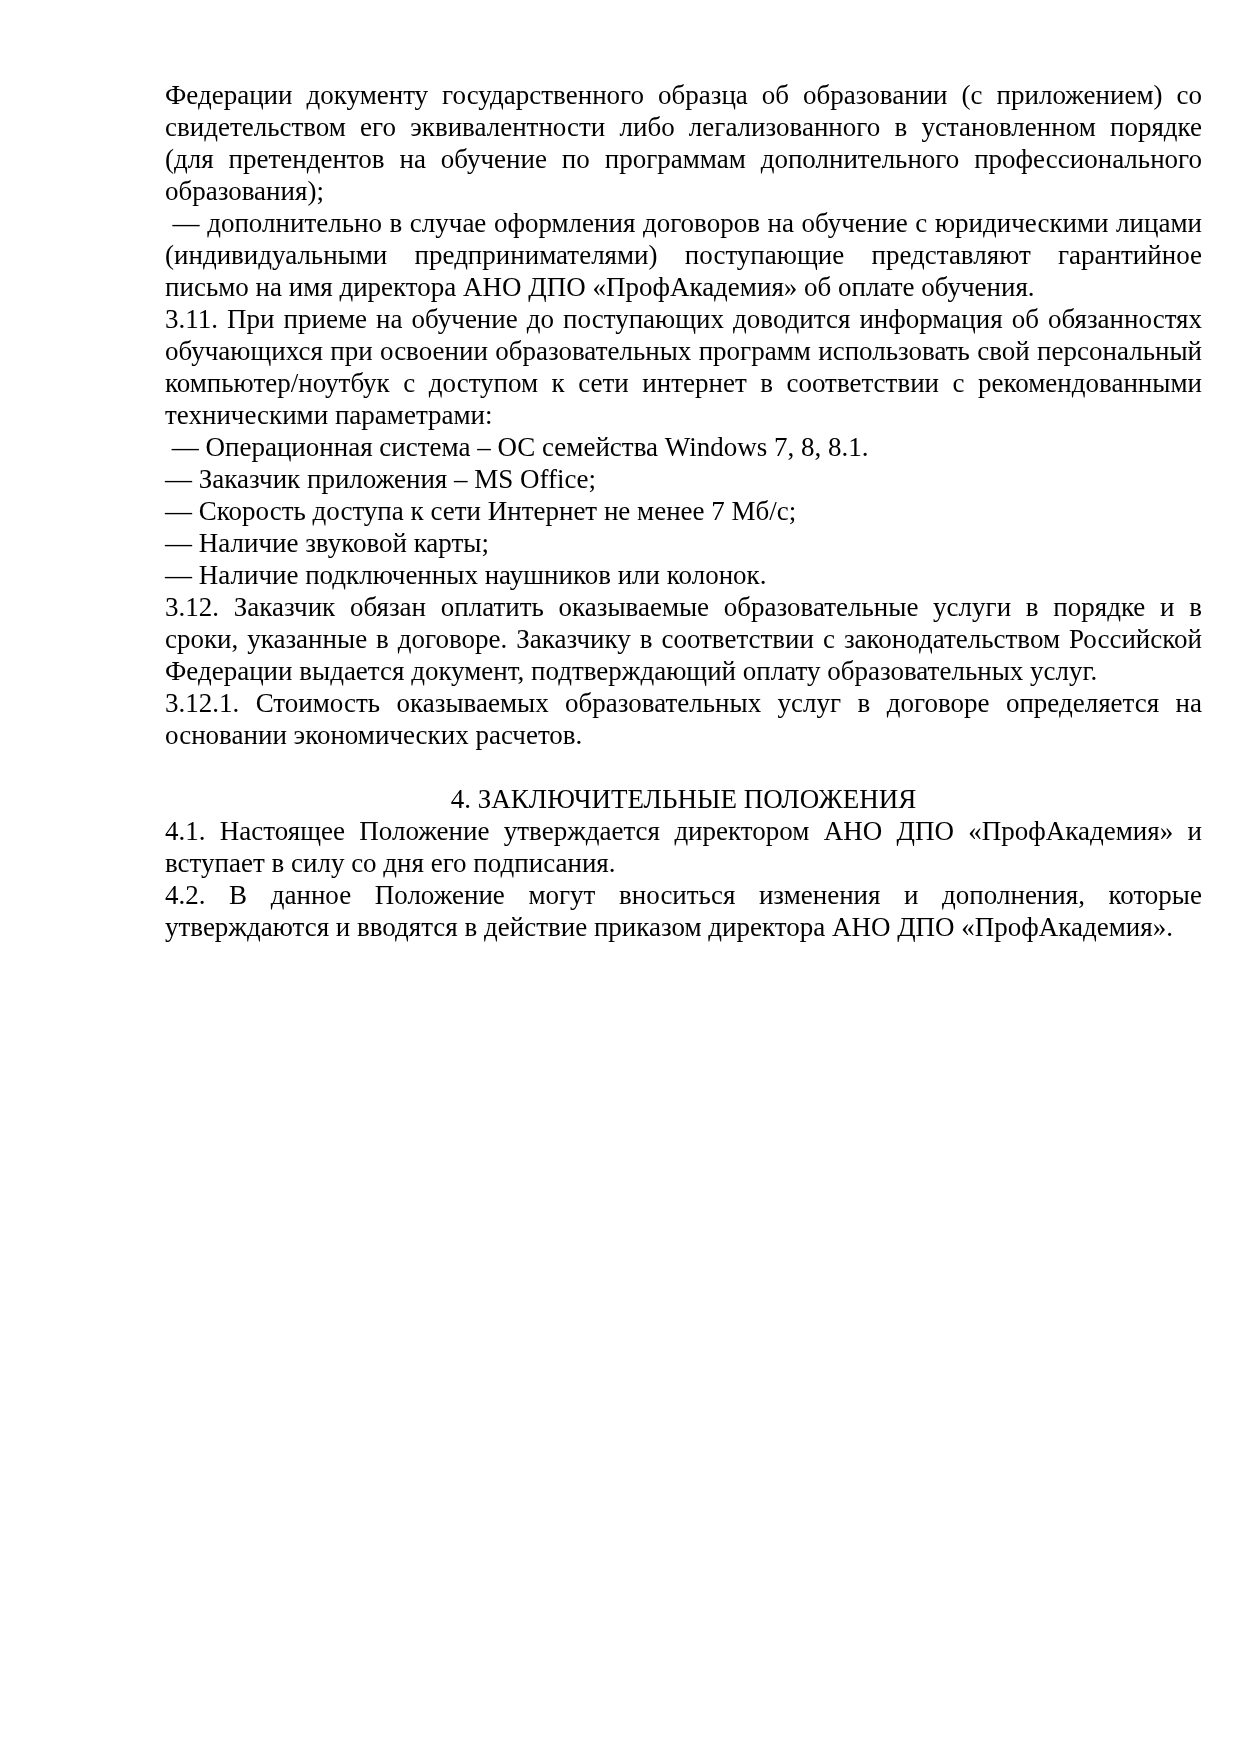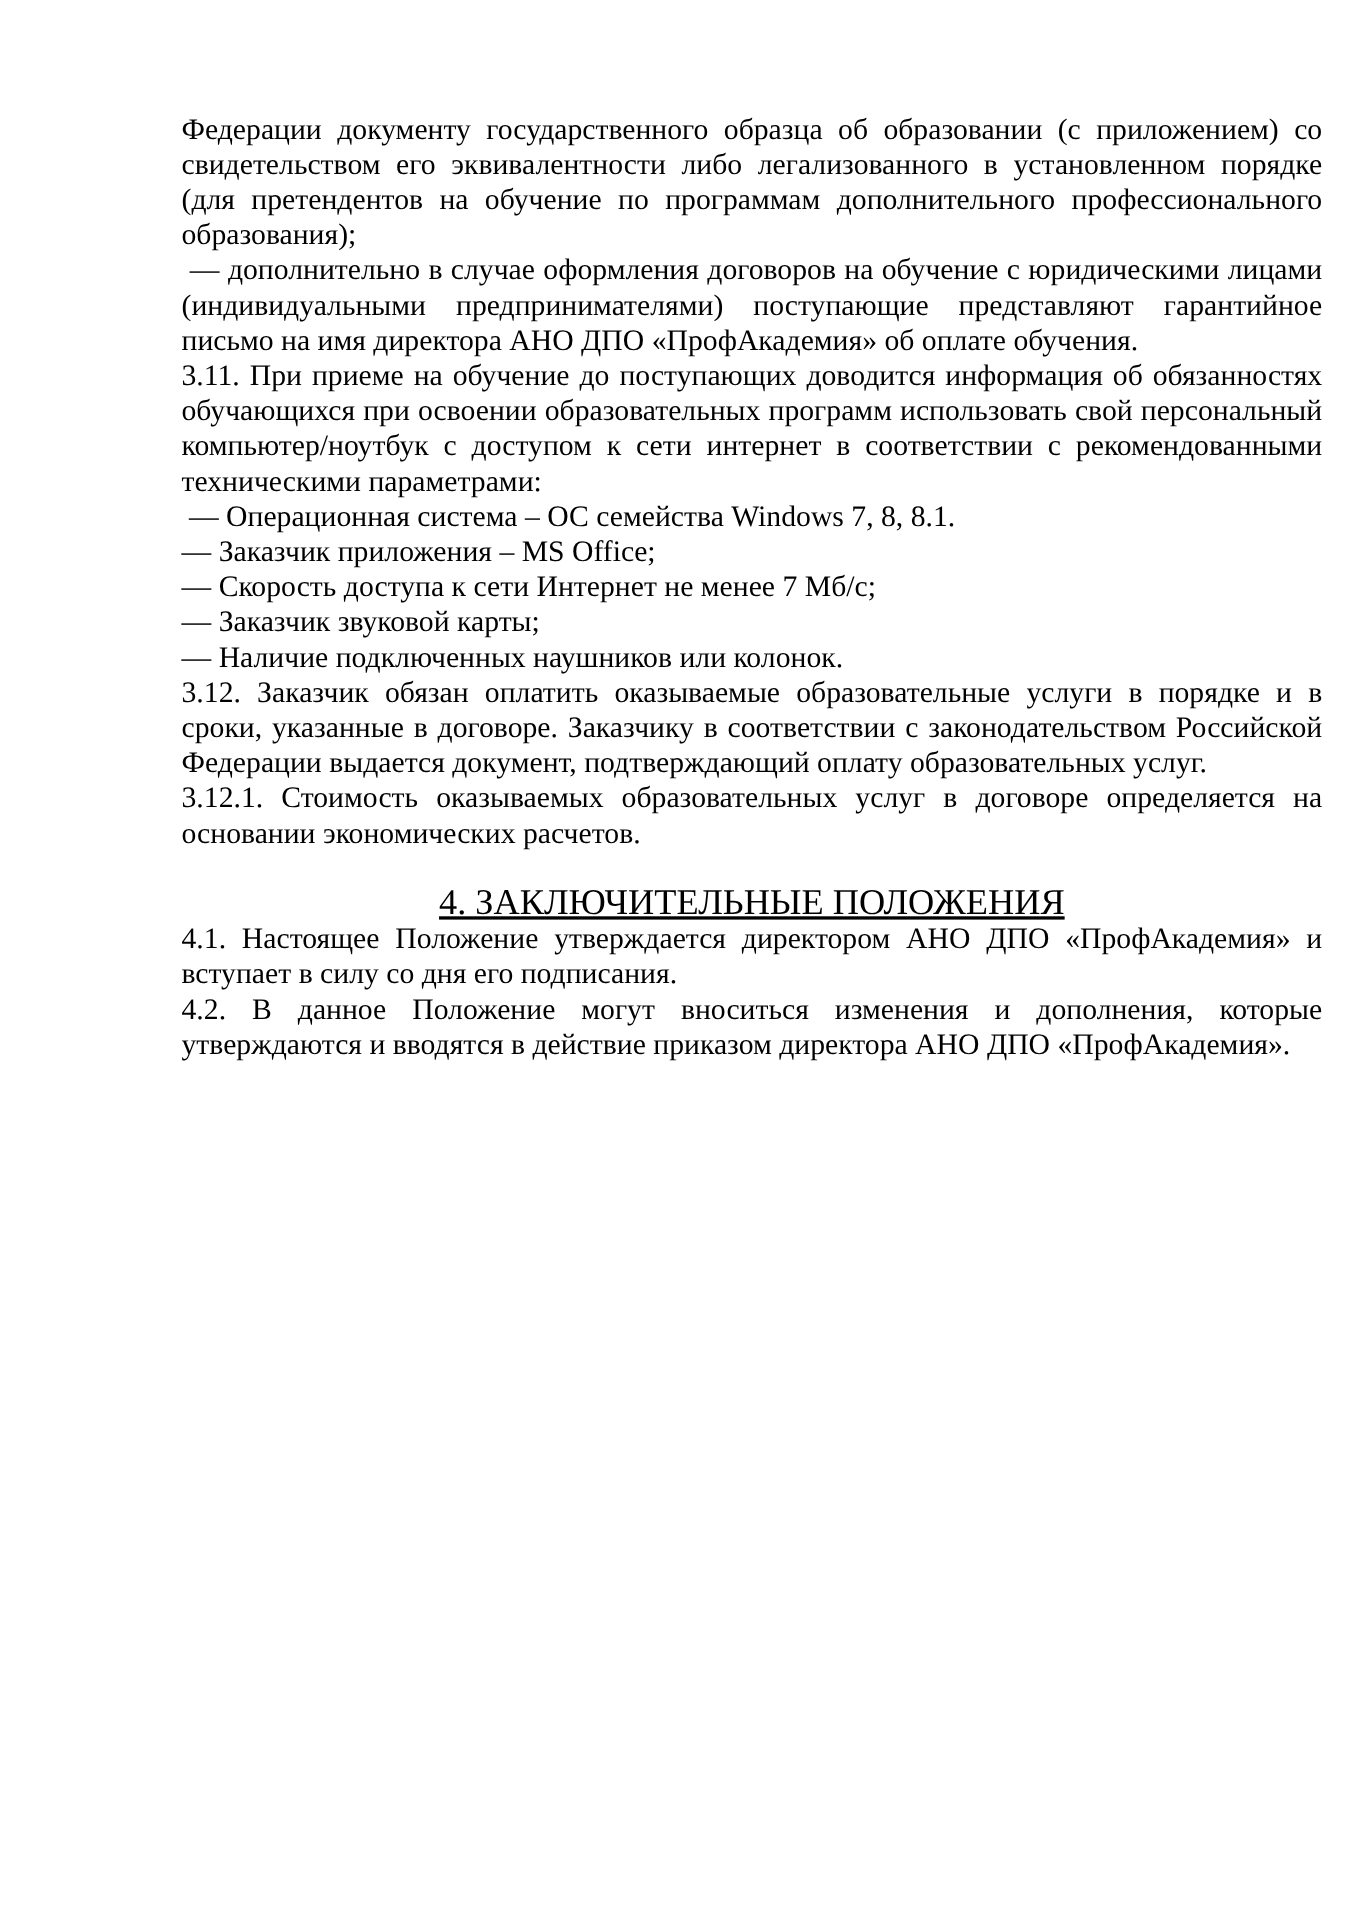--- a/index.html
+++ b/index.html
@@ -4,52 +4,51 @@
 <style>
   html, body {
     margin: 0;
     padding: 0;
     background: #ffffff;
   }
   .page {
     width: 1241px;
     height: 1247px;
     box-sizing: border-box;
-    padding: 101px 39px 0 165px;
+    padding: 79px 39px 0 165px;
     background: #ffffff;
     color: #000000;
     font-family: "Liberation Serif", "DejaVu Serif", serif;
     font-size: 27px;
     line-height: 32px;
     overflow: hidden;
   }
   .para {
     margin: 0;
     text-align: justify;
     white-space: pre-wrap;
   }
   .heading {
     margin: 32px 0 0 0;
     text-align: center;
     font-weight: normal;
-    font-size: 33px;
+    font-size: 27px;
     line-height: 32px;
-    text-decoration: underline;
   }
 </style>
 </head>
 <body>
 
 <div class="page">
   <p class="para">Федерации документу государственного образца об образовании (с приложением) со свидетельством его эквивалентности либо легализованного в установленном порядке (для претендентов на обучение по программам дополнительного профессионального образования);</p>
   <p class="para">&nbsp;— дополнительно в случае оформления договоров на обучение с юридическими лицами (индивидуальными предпринимателями) поступающие представляют гарантийное письмо на имя директора АНО ДПО «ПрофАкадемия» об оплате обучения.</p>
   <p class="para">3.11. При приеме на обучение до поступающих доводится информация об обязанностях обучающихся при освоении образовательных программ использовать свой персональный компьютер/ноутбук с доступом к сети интернет в соответствии с рекомендованными техническими параметрами:</p>
   <p class="para">&nbsp;— Операционная система – ОС семейства Windows 7, 8, 8.1.</p>
   <p class="para">— Заказчик приложения – MS Office;</p>
   <p class="para">— Скорость доступа к сети Интернет не менее 7 Мб/с;</p>
-  <p class="para">— Заказчик звуковой карты;</p>
+  <p class="para">— Наличие звуковой карты;</p>
   <p class="para">— Наличие подключенных наушников или колонок.</p>
   <p class="para">3.12. Заказчик обязан оплатить оказываемые образовательные услуги в порядке и в сроки, указанные в договоре. Заказчику в соответствии с законодательством Российской Федерации выдается документ, подтверждающий оплату образовательных услуг.</p>
   <p class="para">3.12.1. Стоимость оказываемых образовательных услуг в договоре определяется на основании экономических расчетов.</p>
   <h2 class="heading">4. ЗАКЛЮЧИТЕЛЬНЫЕ ПОЛОЖЕНИЯ</h2>
   <p class="para">4.1. Настоящее Положение утверждается директором АНО ДПО «ПрофАкадемия» и вступает в силу со дня его подписания.</p>
   <p class="para">4.2. В данное Положение могут вноситься изменения и дополнения, которые утверждаются и вводятся в действие приказом директора АНО ДПО «ПрофАкадемия».</p>
 </div>
 
 </body></html>

